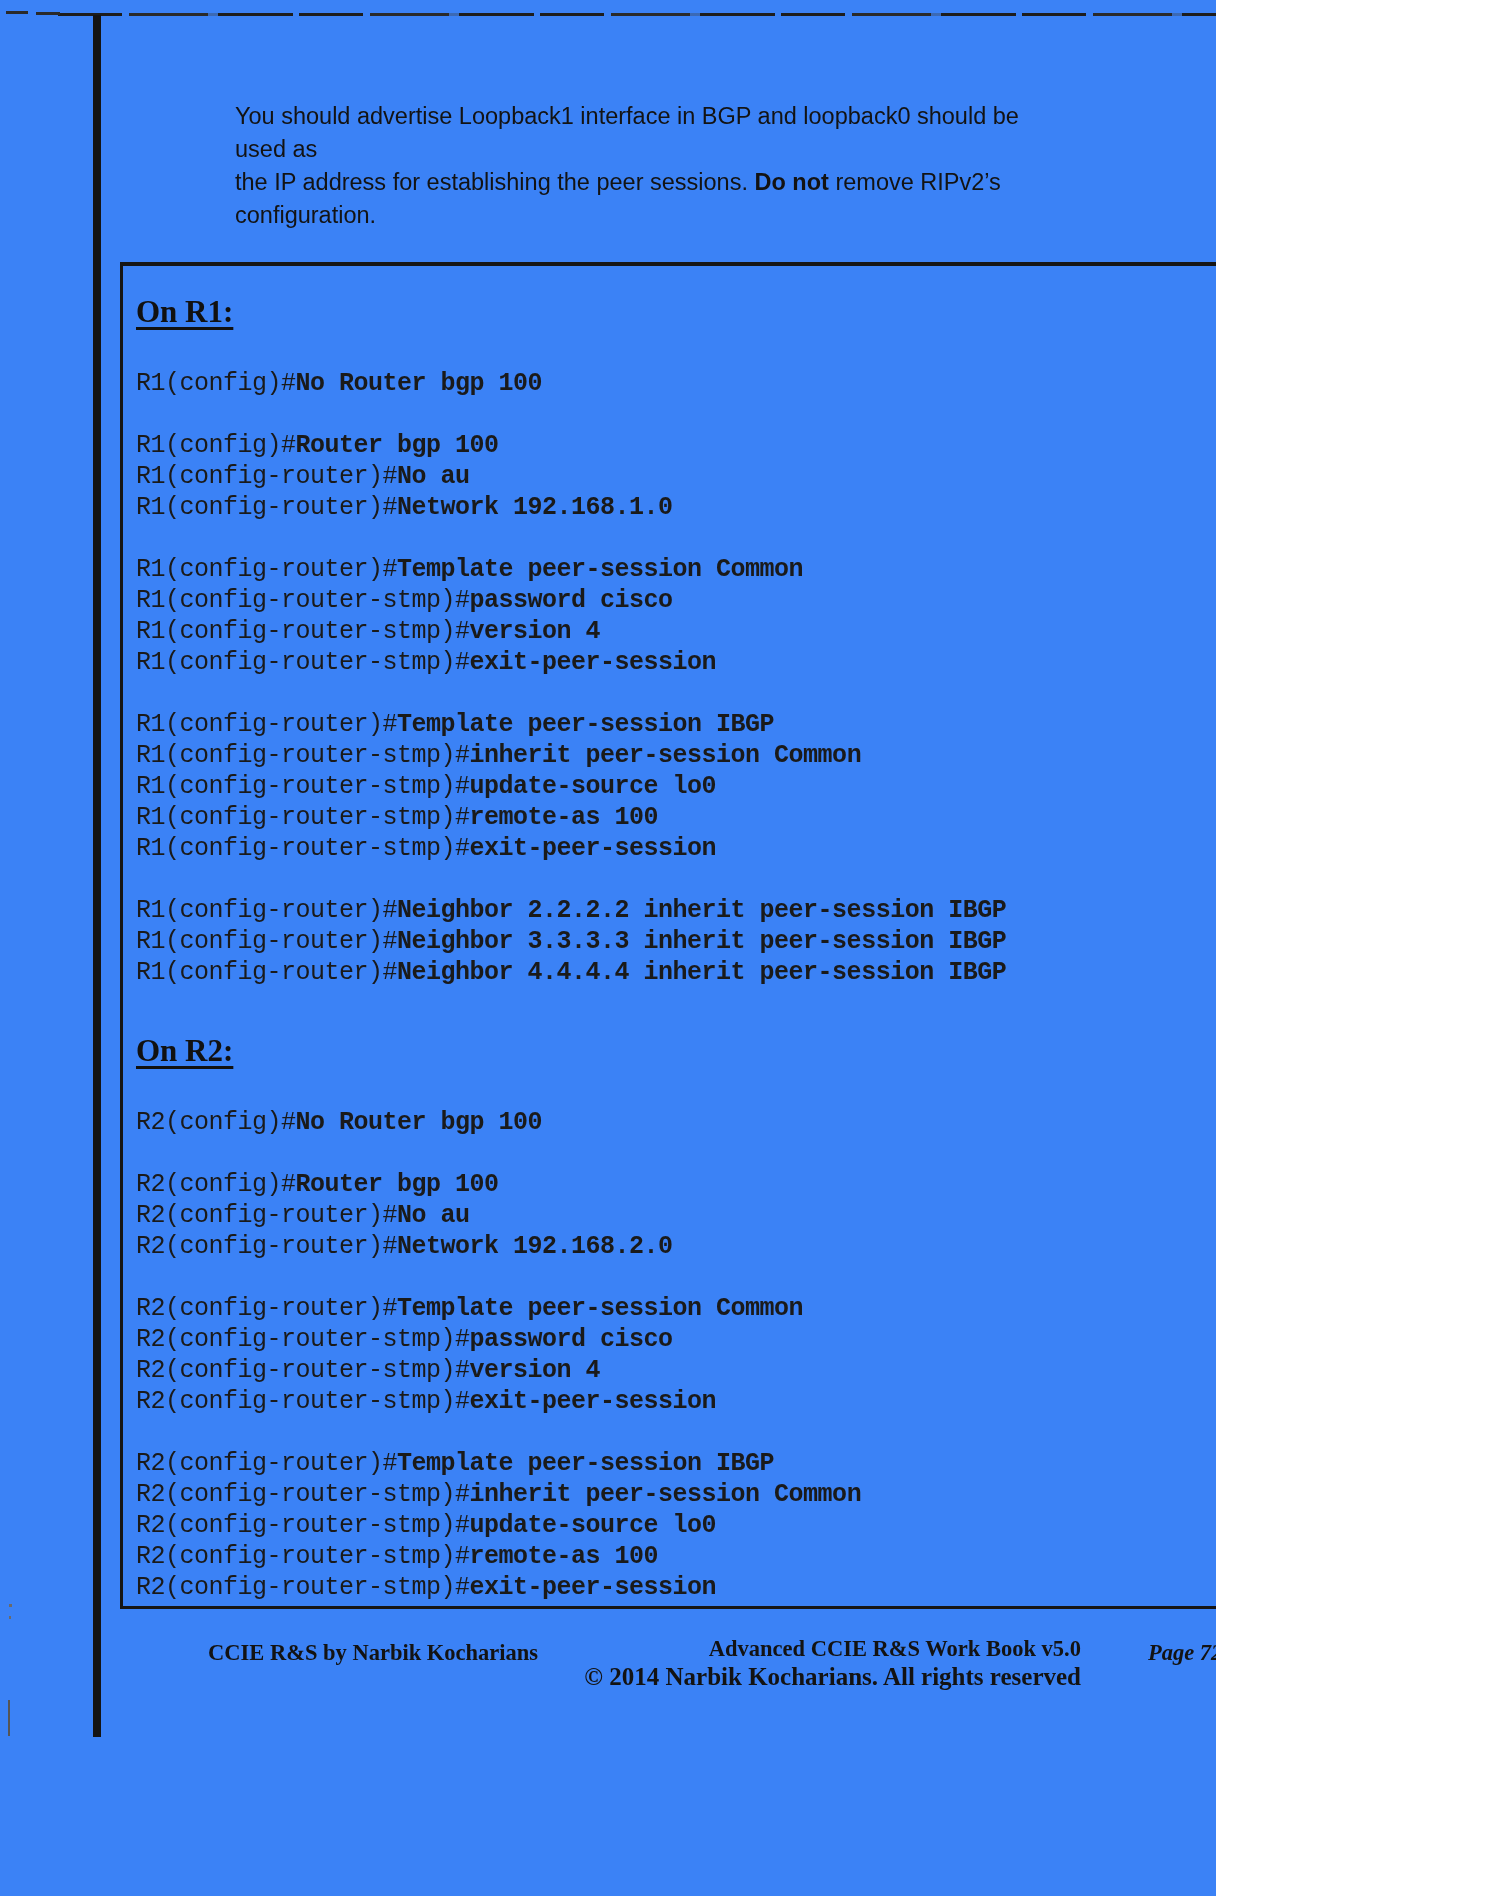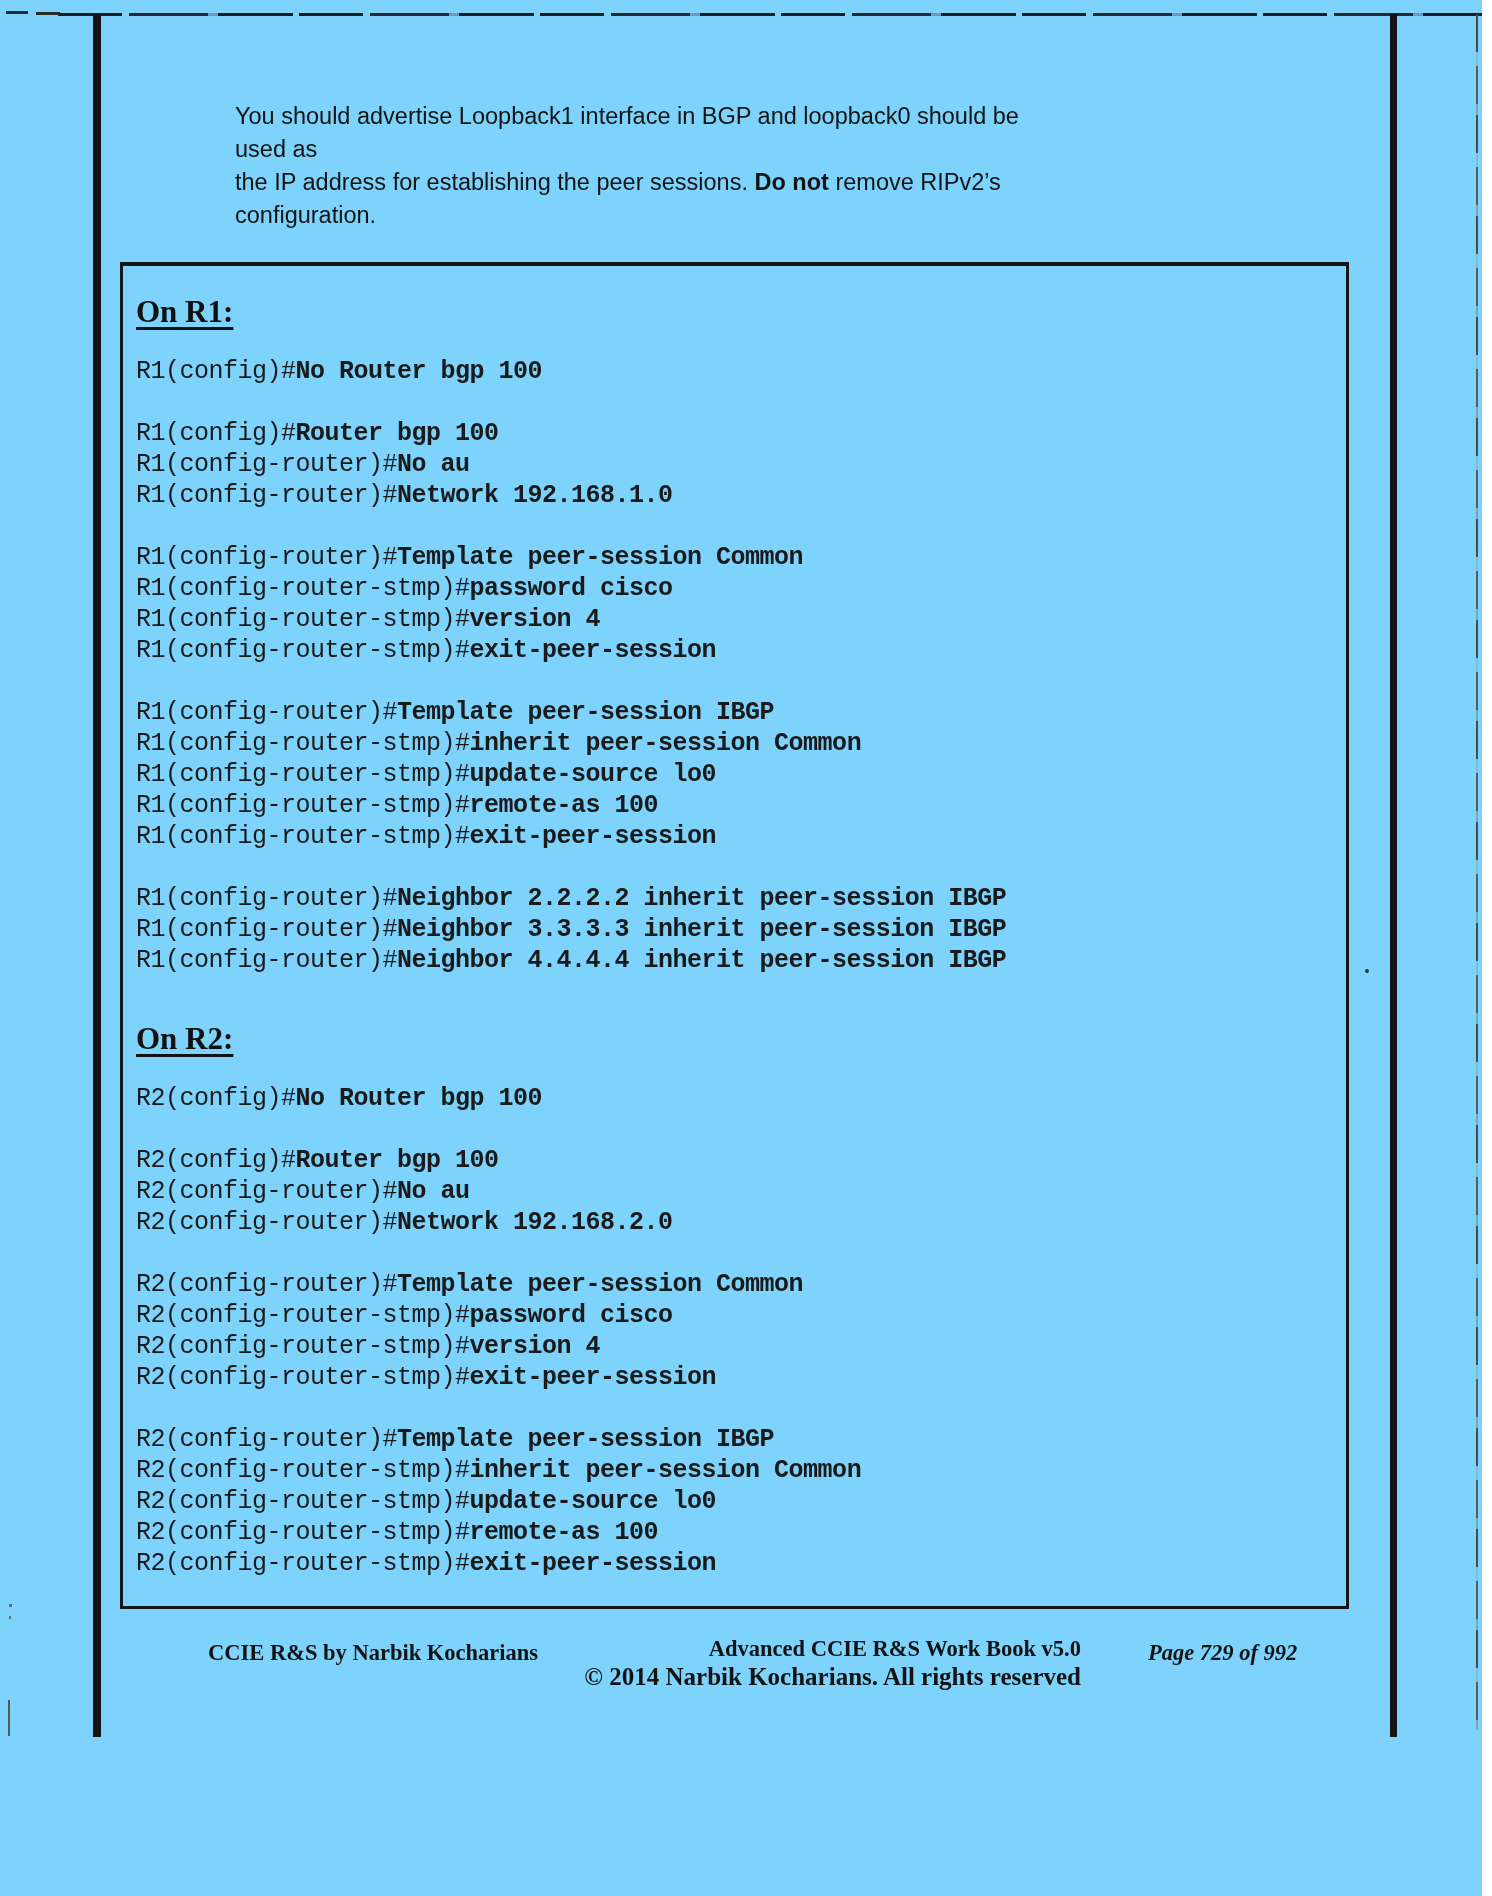--- a/index.html
+++ b/index.html
@@ -1,21 +1,21 @@
 <!DOCTYPE html>
 <html><head>
 <meta charset="utf-8">
 <style>
   * { margin: 0; padding: 0; box-sizing: border-box; }
   html, body { background: #ffffff; }
   .page {
     position: relative;
-    width: 1482px;
+    width: 1216px;
     height: 1896px;
-    background: #7dd3fc;
+    background: #3b82f6;
     overflow: hidden;
     font-family: "Liberation Serif", serif;
     color: #161616;
   }
 
   
   .top-edge-line {
     position: absolute;
     left: 58px; top: 13px;
     width: 1434px; height: 3px;
@@ -69,21 +69,21 @@
     font-family: "Liberation Serif", serif;
     font-weight: bold;
     font-size: 31px;
     line-height: 40px;
     text-decoration: underline;
     text-underline-offset: 5px;
     color: #111;
     margin: 0 0 24px 0;
   }
   .section-heading.later { margin-top: 12px; }
-  .cmd-group { margin: 0 0 31px 0; }
+  .cmd-group { margin: 12px 0 31px 0; }
   .cmd-line {
     font-family: "Liberation Mono", "DejaVu Sans Mono", monospace;
     font-size: 25px;
     line-height: 31px;
     white-space: pre;
     color: #1a1a1a;
   }
   .cmd-line .prompt { font-weight: normal; letter-spacing: -0.5px; }
   .cmd-line .cmd    { font-weight: bold;  letter-spacing: -0.5px; }
 

